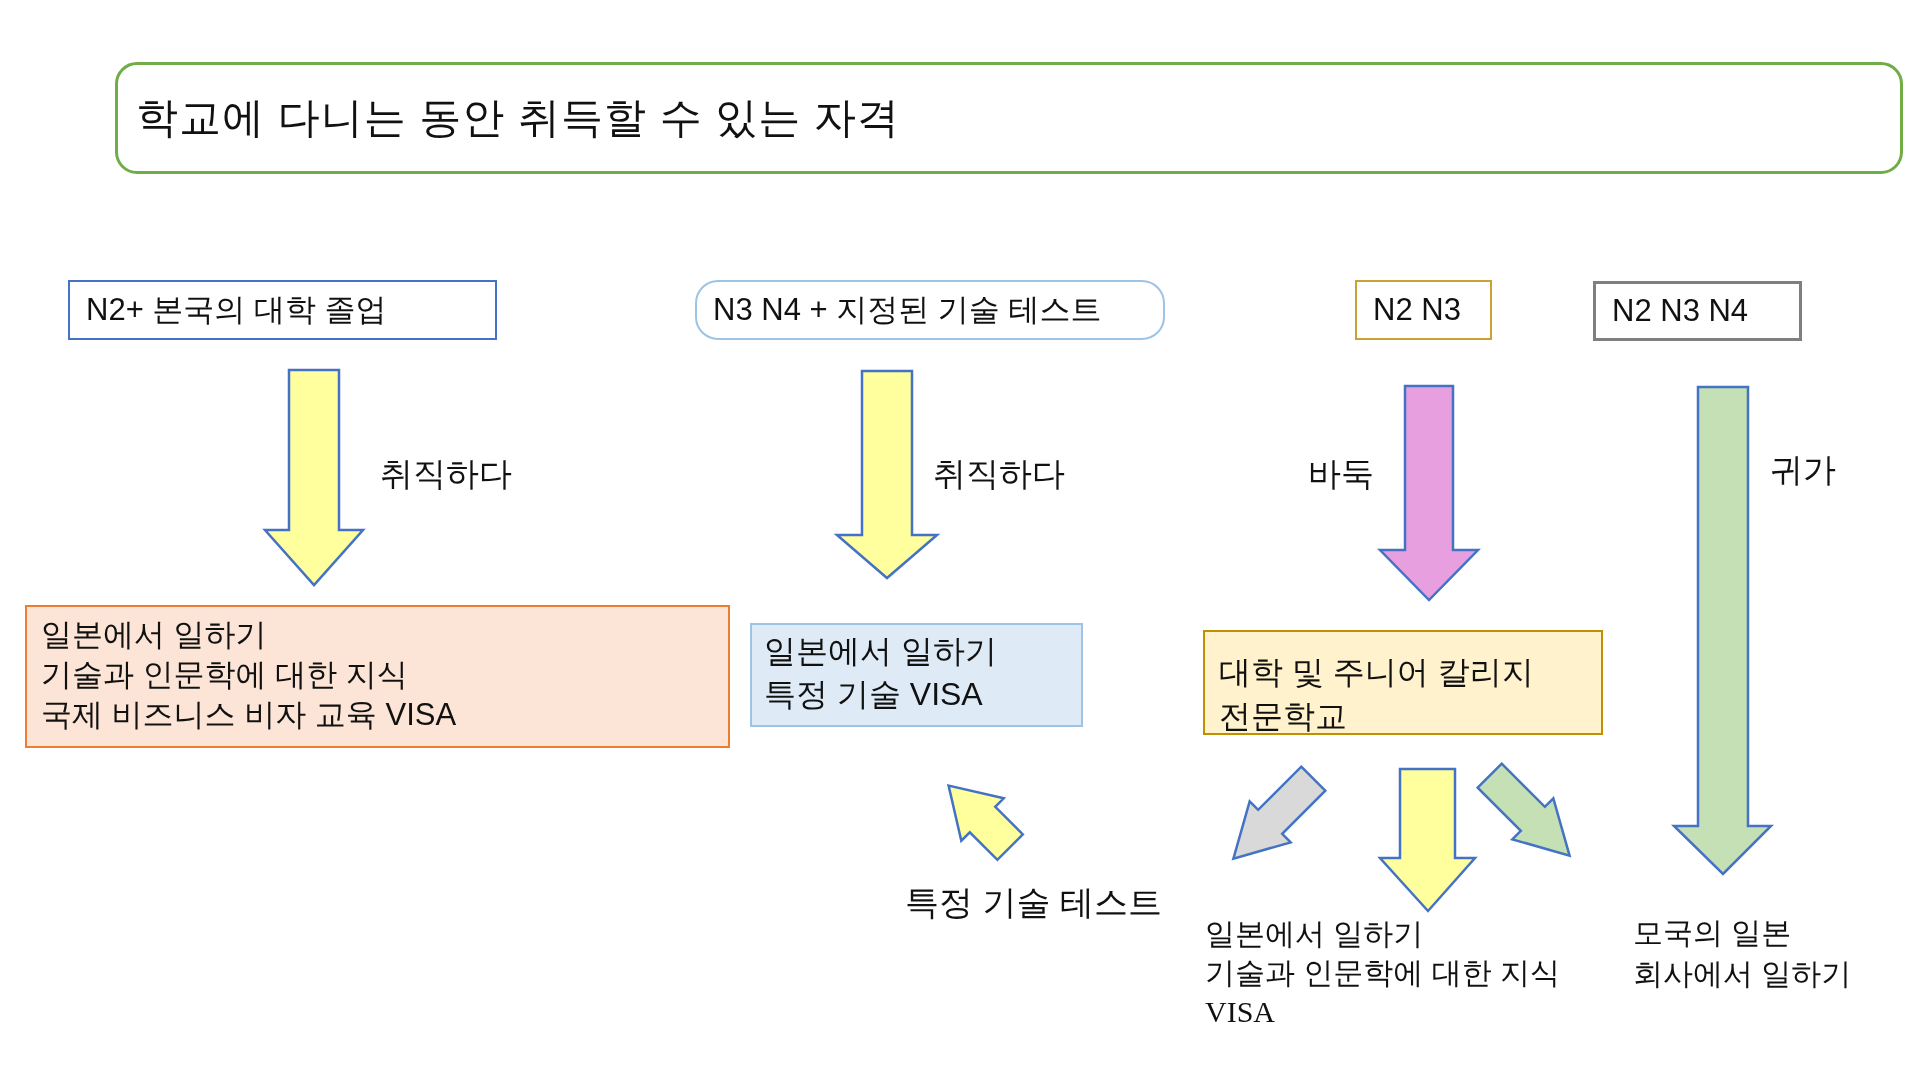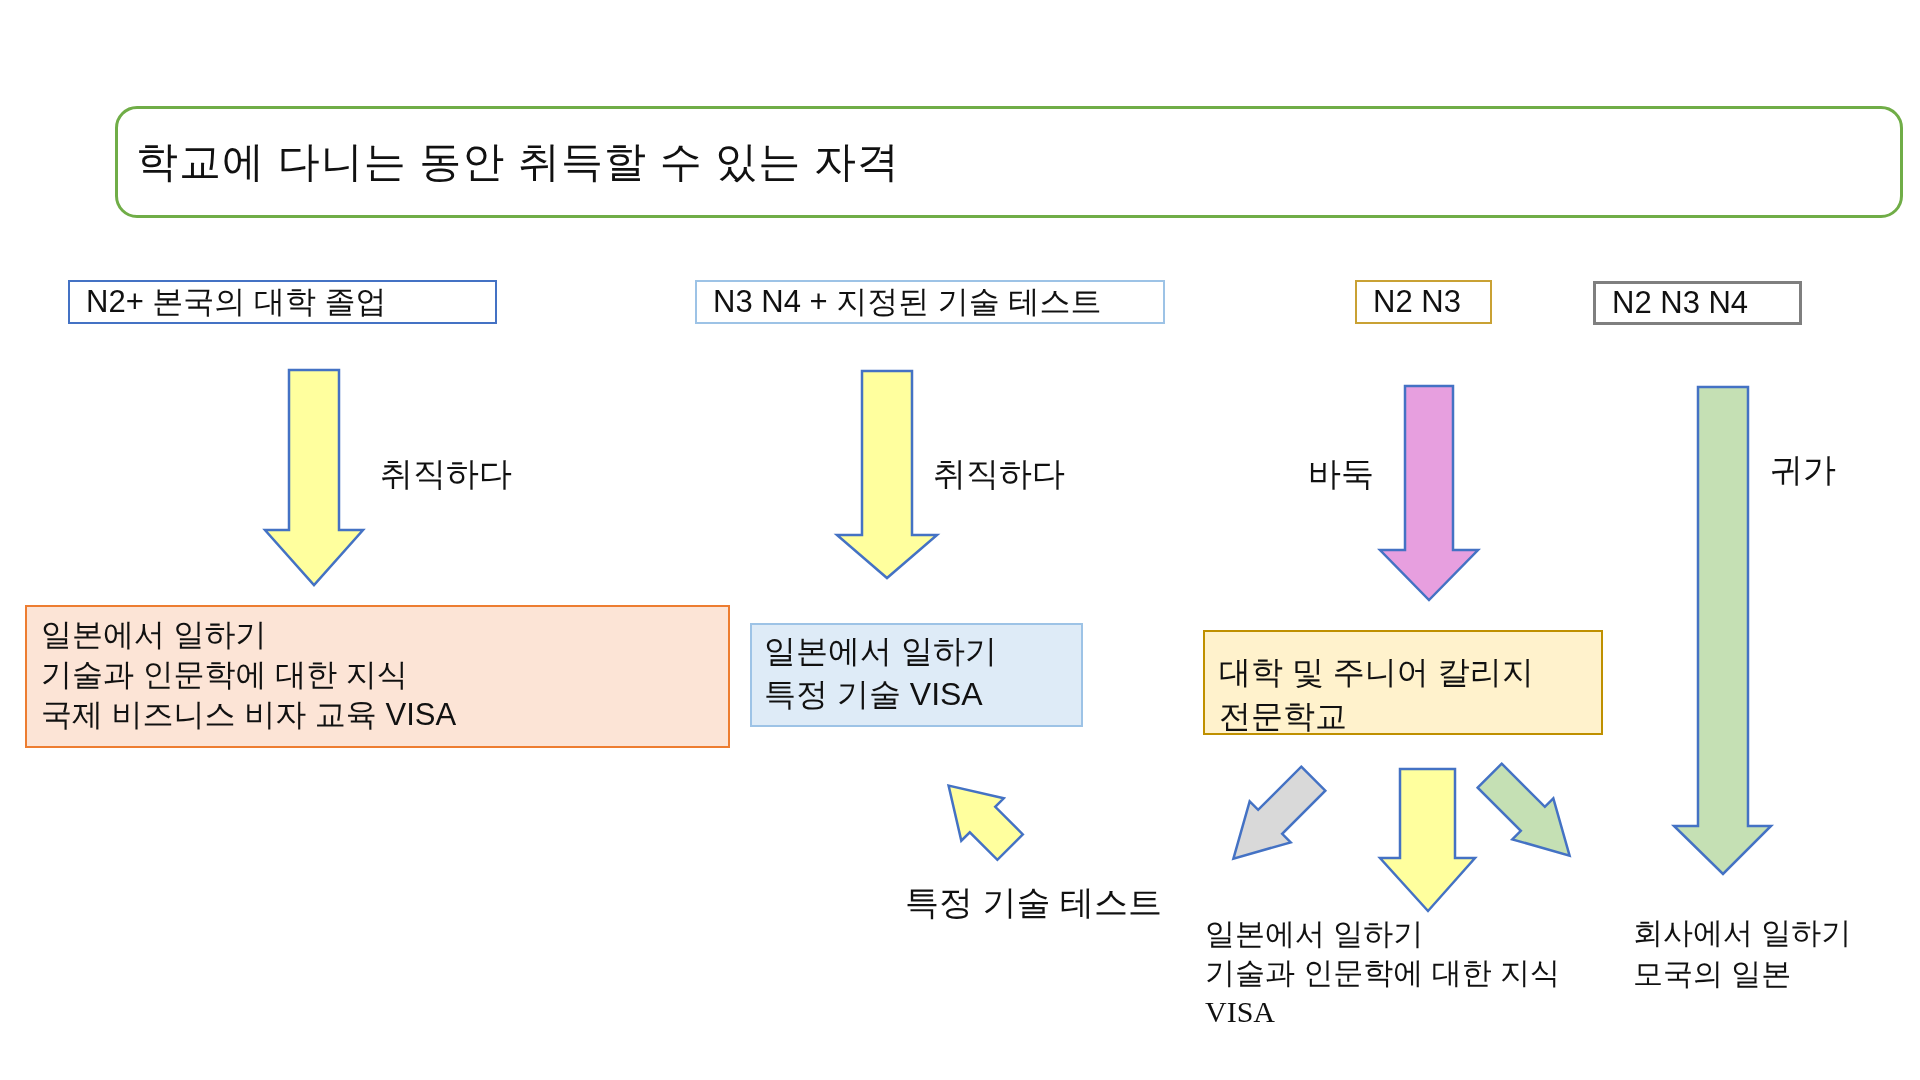--- a/index.html
+++ b/index.html
@@ -1,31 +1,31 @@
 <!DOCTYPE html>
 <html><head>
 <meta charset="utf-8">
 <style>
   html,body{margin:0;padding:0;background:#fff;}
   .canvas{position:relative;width:1920px;height:1080px;background:#ffffff;overflow:hidden;
           font-family:"Liberation Sans","DejaVu Sans",sans-serif;color:#111;}
 
   
   .title-box{position:absolute;left:115px;top:62px;width:1788px;height:112px;
-             border:3px solid #70AD47;border-radius:22px;background:#fff;box-sizing:border-box;margin-top:44px;}
+             border:3px solid #70AD47;border-radius:22px;background:#fff;box-sizing:border-box;}
   .main-title{position:absolute;left:18px;top:50%;transform:translateY(-50%);
               font-size:42px;white-space:nowrap;letter-spacing:1px;}
   .sub-title{position:absolute;left:926px;top:50%;transform:translateY(-50%);
              font-size:32px;white-space:nowrap;}
 
   
-  .hdr{position:absolute;height:44px;display:flex;align-items:center;padding:0 16px;
+  .hdr{position:absolute;height:60px;display:flex;align-items:center;padding:0 16px;
        font-size:31px;background:#fff;border:2px solid #444;box-sizing:border-box;white-space:nowrap;}
   .b1{left:68px;top:280px;width:429px;border-color:#4472C4;}
-  .b2{left:695px;top:280px;width:470px;border-color:#9DC3E6;}
+  .b2{left:695px;top:280px;width:470px;border-color:#9DC3E6;border-radius:23px;}
   .b3{left:1355px;top:280px;width:137px;border-color:#C9A134;}
   .b4{left:1593px;top:281px;width:209px;border-color:#7F7F7F;border-width:3px;}
 
   
   .arrow{position:absolute;overflow:visible;}
   .arrow polygon{stroke:#4472C4;stroke-width:2.5;stroke-linejoin:miter;}
   .rot45{transform:rotate(45deg);transform-origin:center center;}
   .rotm45{transform:rotate(-45deg);transform-origin:center center;}
   .rot135{transform:rotate(135deg);transform-origin:center center;}
 
@@ -112,17 +112,17 @@
     <div>일본에서 일하기</div>
     <div>기술과 인문학에 대한 지식</div>
     <div class="serif">VISA</div>
   </div>
 
   <svg class="arrow" style="left:1672px;top:386px;" width="101" height="490">
     <polygon points="26,1 76,1 76,440 99,440 51,488 2,440 26,440" fill="#C5E0B4"></polygon>
   </svg>
   <div class="albl la4">귀가</div>
   <div class="outcome out-right">
+    <div>모국의 일본</div>
     <div>회사에서 일하기</div>
-    <div>모국의 일본</div>
   </div>
 
 </div>
 
 </body></html>

